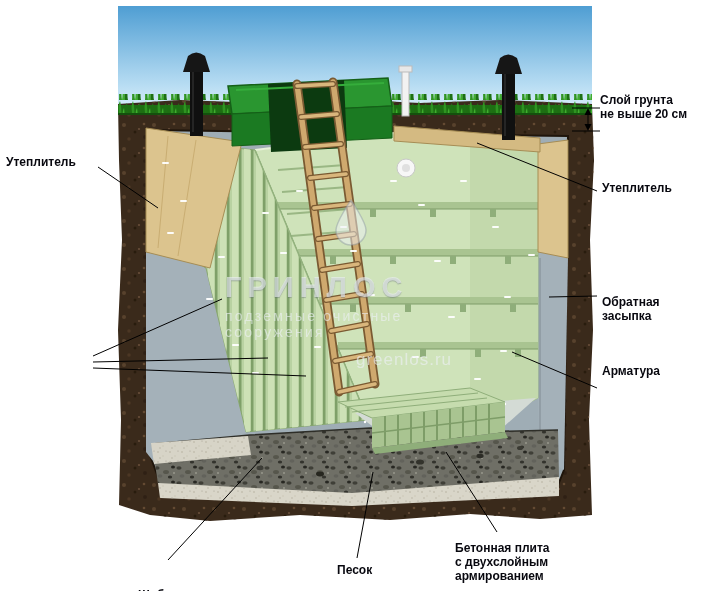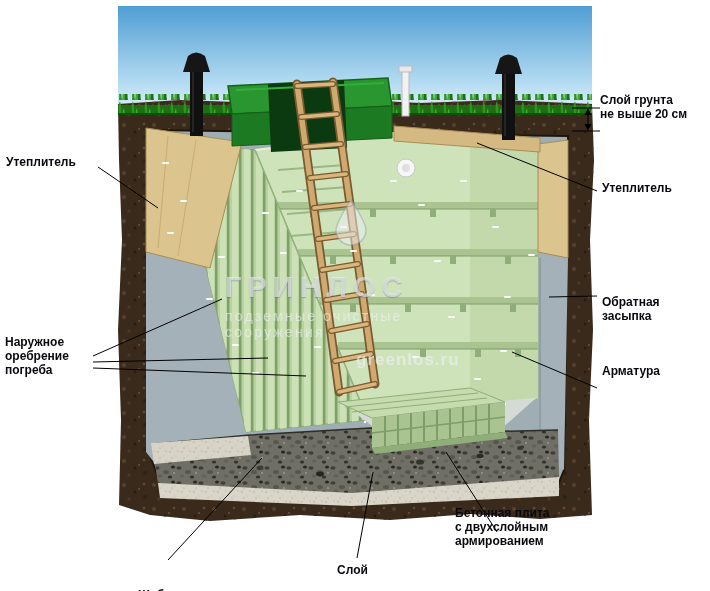--- a/index.html
+++ b/index.html
@@ -4,21 +4,21 @@
 <style>
   *{margin:0;padding:0;box-sizing:border-box}
   html,body{background:#fff}
   body{font-family:"Liberation Sans",sans-serif}
   .stage{position:relative;width:710px;height:591px;background:#fff;overflow:hidden}
   .stage > svg{position:absolute;left:0;top:0}
   .lbl{position:absolute;font-weight:bold;font-size:12px;line-height:1.16;color:#08080f;white-space:pre-line}
   .wm{position:absolute;color:rgba(238,241,245,.62);text-align:left;pointer-events:none}
   .wm-brand{left:225px;top:271px;width:260px;font-size:29px;font-weight:bold;letter-spacing:6px;text-shadow:0 1px 1px rgba(90,100,112,.4)}
   .wm-tag{left:225px;top:308px;width:260px;font-size:14px;letter-spacing:2.2px}
-  .wm-site{left:356px;top:350px;font-size:17px;font-weight:bold;letter-spacing:1px}
+  .wm-site{left:356px;top:350px;font-size:17px;font-weight:normal;letter-spacing:1px}
   .wm-drop{left:330px;top:198px;width:42px;height:48px}
 </style>
 </head>
 <body>
 
 <div class="stage">
 
 <svg width="710" height="591" viewBox="0 0 710 591">
   <defs>
     <linearGradient id="skyG" x1="0" y1="0" x2="0" y2="1">
@@ -287,26 +287,23 @@
 
   <g>
     <path d="M572,108 H600 M572,131 H600" stroke="#000" fill="none"></path>
     <line x1="588" y1="112" x2="588" y2="127" stroke="#000"></line>
     <path d="M588,108 l-3.5,7 h7 Z" fill="#000"></path>
     <path d="M588,131 l-3.5,-7 h7 Z" fill="#000"></path>
   </g>
 </svg>
 
 <div class="lbl" style="left:6px;top:156px">Утеплитель</div>
-<div class="lbl" style="left:5px;top:336px">Наружное
-оребрение
-погреба</div>
 <div class="lbl" style="left:138px;top:589px">Щебень</div>
-<div class="lbl" style="left:337px;top:564px">Слой</div>
-<div class="lbl" style="left:455px;top:507px">Бетонная плита
+<div class="lbl" style="left:337px;top:564px">Песок</div>
+<div class="lbl" style="left:455px;top:542px">Бетонная плита
 с двухслойным
 армированием</div>
 <div class="lbl" style="left:602px;top:365px">Арматура</div>
 <div class="lbl" style="left:602px;top:296px">Обратная
 засыпка</div>
 <div class="lbl" style="left:602px;top:182px">Утеплитель</div>
 <div class="lbl" style="left:600px;top:94px">Слой грунта
 не выше 20 см</div>
 
 <div class="wm wm-drop">

